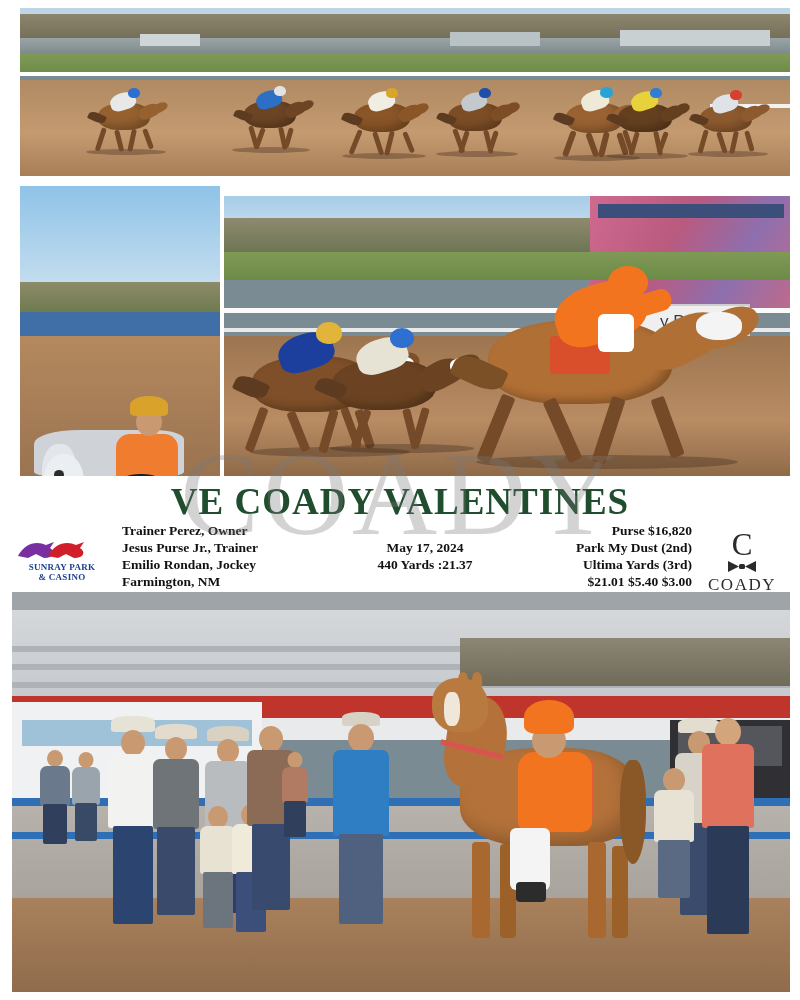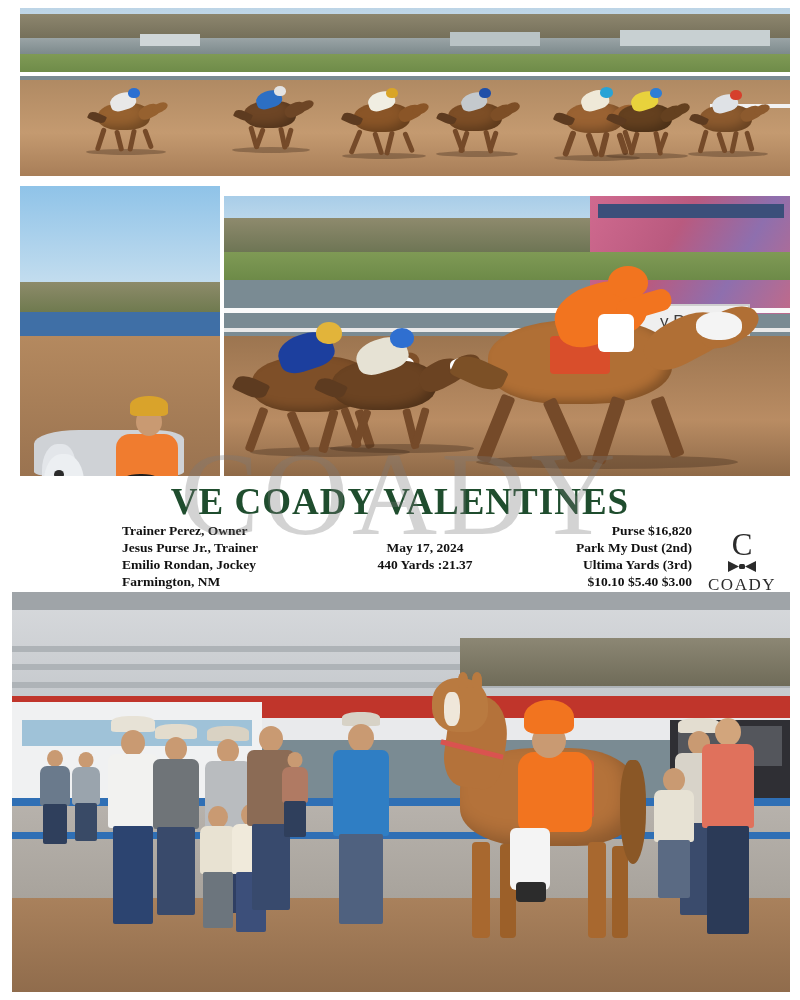--- a/index.html
+++ b/index.html
@@ -454,38 +454,48 @@
       <div style="position:absolute;left:152px;bottom:114px;width:36px;height:38px;background:#ffffff;border-radius:6px;"></div>
     </div>
   </div>
 
   <div class="textblock" style="top:478px; height:114px;">
 
     <div class="horse-name" style="padding-top:4px;">VE COADY VALENTINES</div>
 
     <div class="info-grid">
 
+      <div class="sunray-logo">
+        <div class="mark">
+          <svg width="96" height="26" viewBox="0 0 96 26" aria-hidden="true">
+            <path d="M4 20 C10 8, 22 4, 32 9 L40 6 L36 12 C42 16, 40 22, 30 22 L22 18 L14 22 Z" fill="#7a2fa0"></path>
+            <path d="M34 20 C40 8, 52 4, 62 9 L70 6 L66 12 C72 16, 70 22, 60 22 L52 18 L44 22 Z" fill="#d01f2a"></path>
+          </svg>
+        </div>
+        <div class="lbl">SUNRAY PARK</div>
+        <div class="lbl">&amp; CASINO</div>
+      </div>
 
       <div class="col-left">
         <div>Trainer Perez, Owner</div>
         <div>Jesus Purse Jr., Trainer</div>
         <div>Emilio Rondan, Jockey</div>
         <div>Farmington, NM</div>
       </div>
 
       <div class="col-mid">
         <div>May 17, 2024</div>
         <div>440 Yards  :21.37</div>
       </div>
 
       <div class="col-right">
         <div>Purse $16,820</div>
         <div>Park My Dust (2nd)</div>
         <div>Ultima Yards (3rd)</div>
-        <div>$10.10 $5.40 $3.00</div>
+        <div>$21.01 $5.40 $3.00</div>
       </div>
 
       <div class="coady-logo">
         <div class="bigc">C</div>
         <div class="bow">
           <svg width="30" height="13" viewBox="0 0 30 13" aria-hidden="true">
             <path d="M1 1 L12 6.5 L1 12 Z" fill="#2b2b2b"></path>
             <path d="M29 1 L18 6.5 L29 12 Z" fill="#2b2b2b"></path>
             <rect x="12" y="4" width="6" height="5" rx="1.5" fill="#2b2b2b"></rect>
           </svg>

